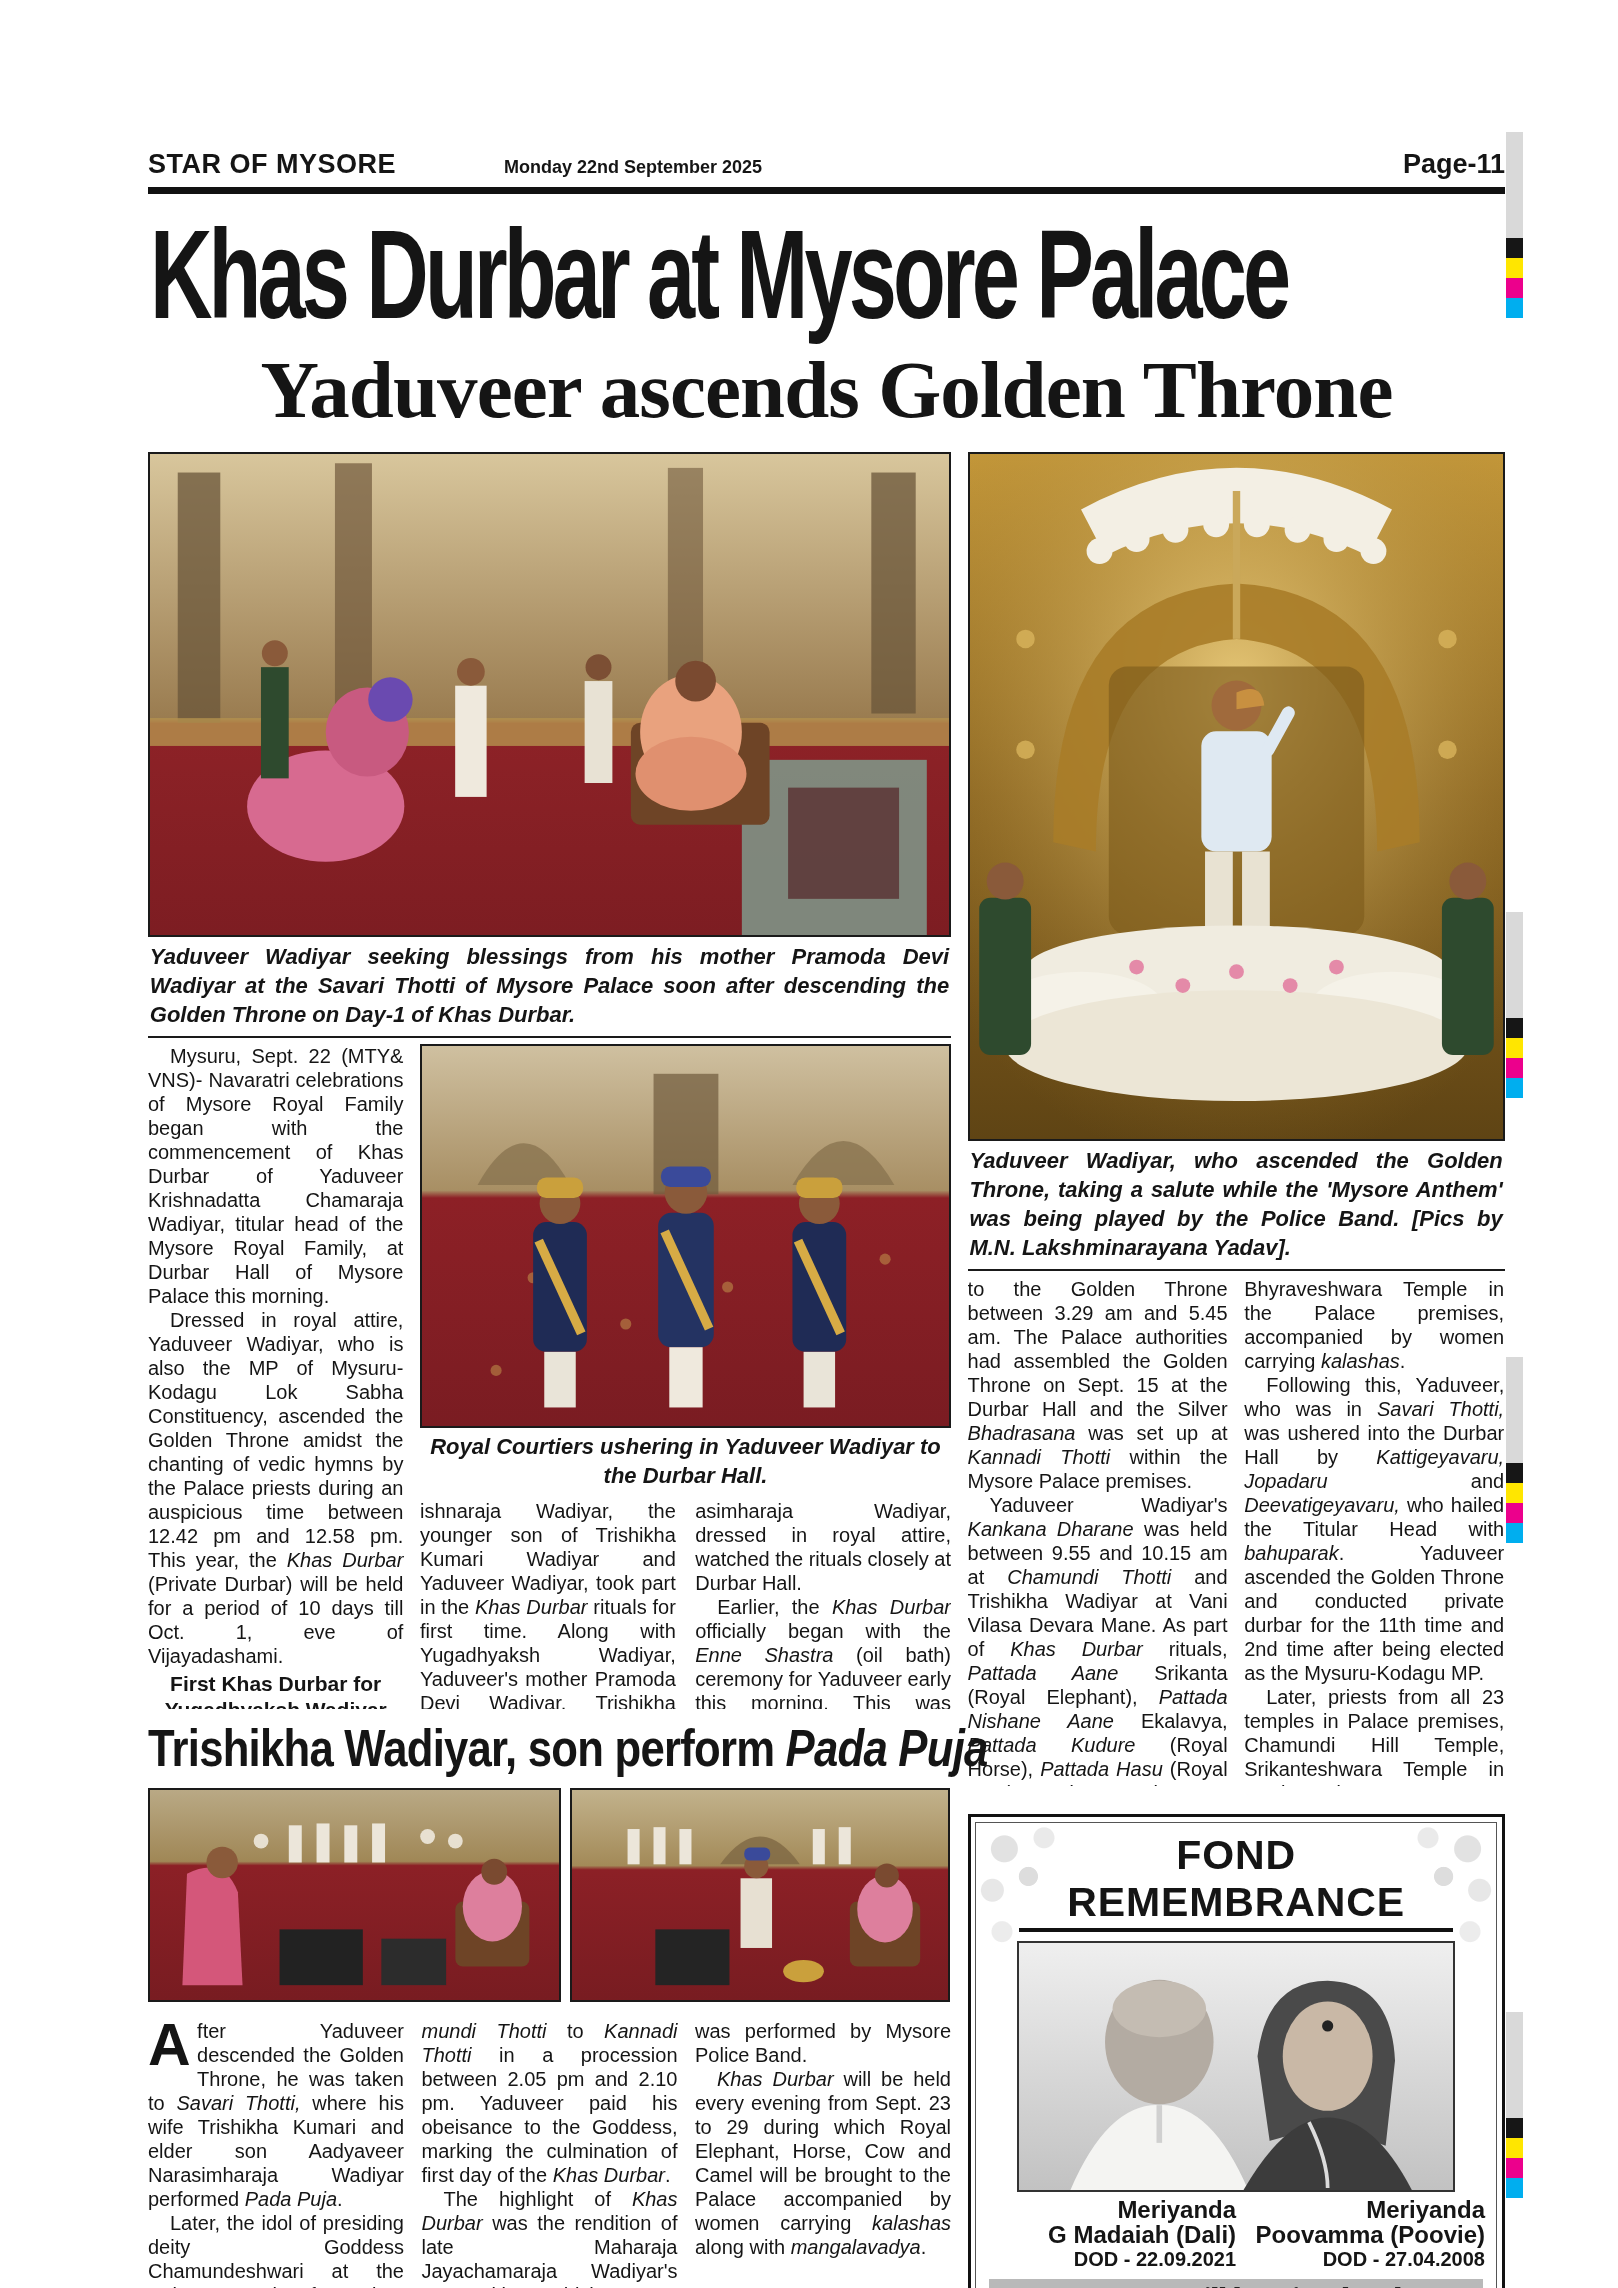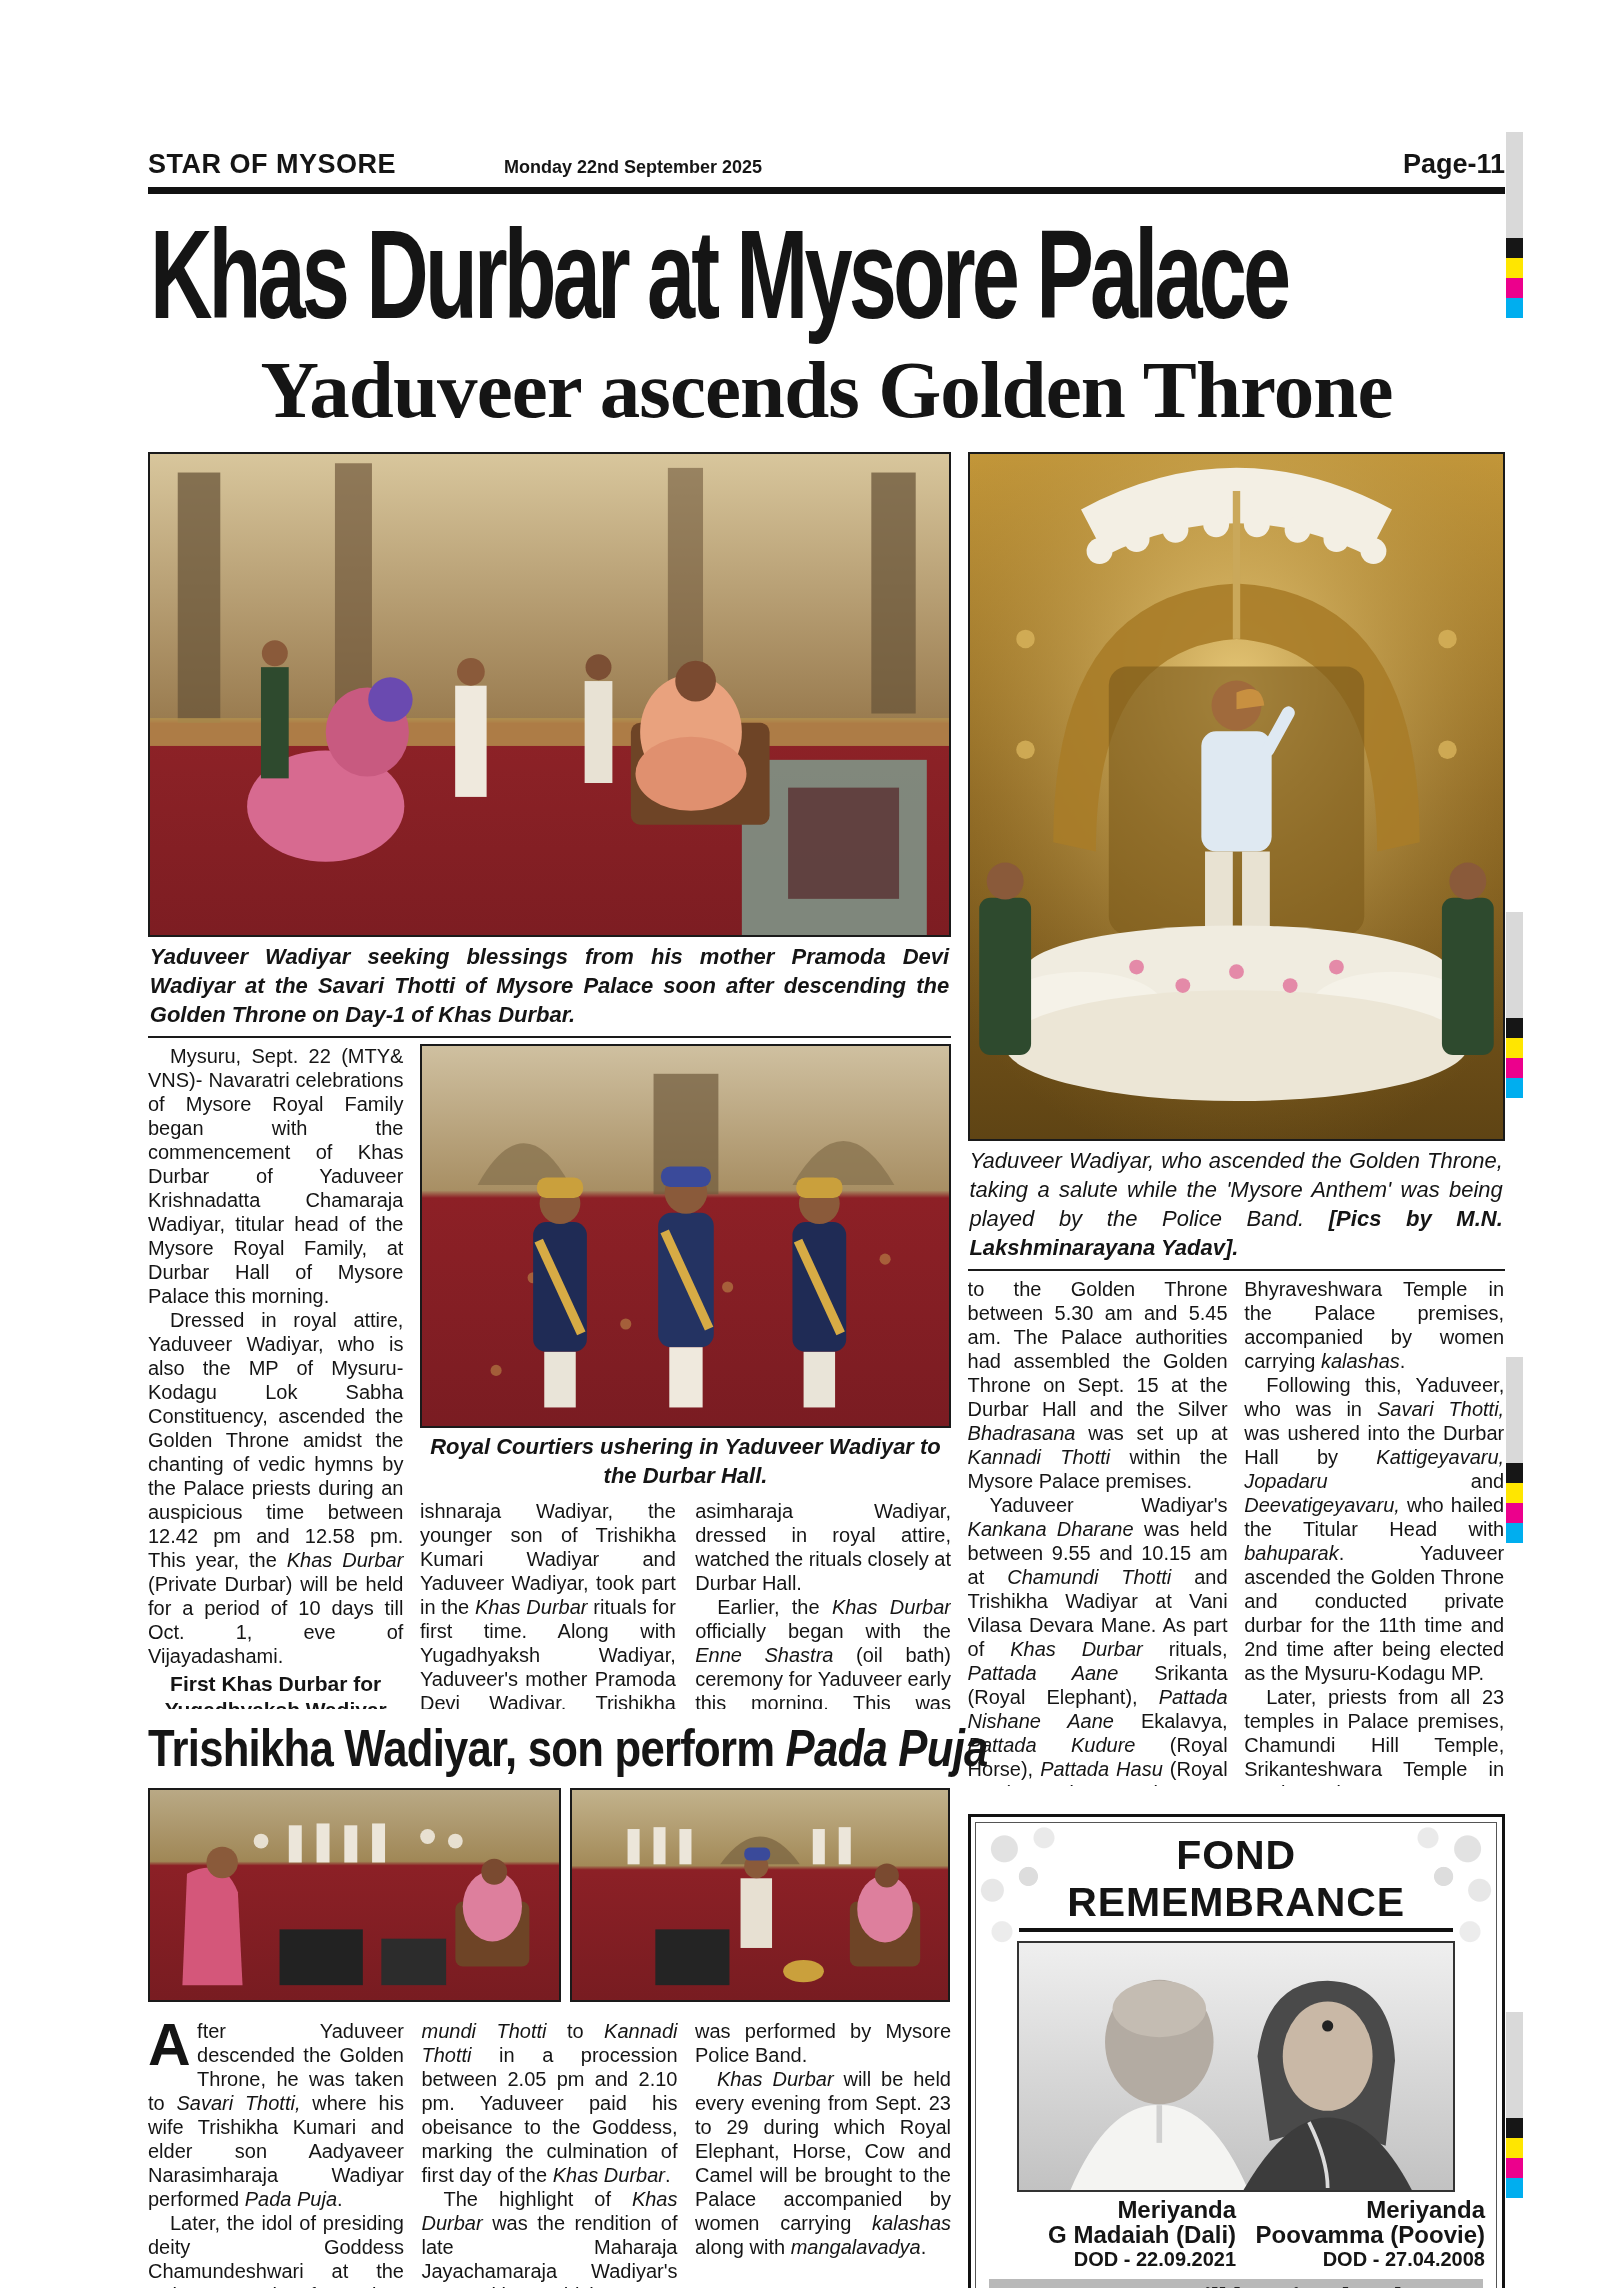--- a/index.html
+++ b/index.html
@@ -2,21 +2,21 @@
 <html style="font-size:14.8px"><head>
 <meta charset="utf-8">
 <style>
   html,body{margin:0;padding:0;}
   body{
     width:1619px;height:2289px;position:relative;background:#fff;
     font-family:"Liberation Sans",sans-serif;color:#151515;overflow:hidden;
     -webkit-font-smoothing:antialiased;
   }
   .it{font-style:italic;}
-  .bd{font-weight:normal;}
+  .bd{font-weight:bold;}
   .page{position:absolute;left:148px;top:129px;width:1357px;}
 
   
   .topbar{display:flex;align-items:baseline;border-bottom:7.4px solid #111;padding-bottom:7.4px;}
   .masthead{font-size:27px;font-weight:bold;letter-spacing:0.5px;margin-top:20px;}
   .dateline{font-size:18px;font-weight:bold;margin-left:108px;}
   .pageno{font-size:27px;font-weight:bold;margin-left:auto;}
 
   
   .headline-wrap{height:138px;overflow:visible;margin-top:14px;text-align:center;}
@@ -349,21 +349,21 @@
               <circle cx="516" cy="200" r="10"></circle>
               <circle cx="60" cy="320" r="10"></circle>
               <circle cx="516" cy="320" r="10"></circle>
             </g>
         </svg>
       </div>
       <div class="caption cap-rule"><span class="it bd">Yaduveer Wadiyar, who ascended the Golden Throne, taking a salute while the 'Mysore Anthem' was being played by the Police Band. </span><span class="it">[Pics by M.N. Lakshminarayana Yadav].</span></div>
 
       <div class="two-cols">
         <div class="t-col">
-            <p class="noindent"><span>to the Golden Throne between 5.30 am and 5.45 am. The Palace authorities had assembled the Golden Throne on Sept. 15 at the Durbar Hall and the Silver </span><span class="it">Bhadrasana</span><span> was set up at </span><span class="it">Kannadi Thotti</span><span> within the Mysore Palace premises.</span></p>
+            <p class="noindent"><span>to the Golden Throne between 3.29 am and 5.45 am. The Palace authorities had assembled the Golden Throne on Sept. 15 at the Durbar Hall and the Silver </span><span class="it">Bhadrasana</span><span> was set up at </span><span class="it">Kannadi Thotti</span><span> within the Mysore Palace premises.</span></p>
             <p><span>Yaduveer Wadiyar's </span><span class="it">Kankana Dharane</span><span> was held between 9.55 and 10.15 am at </span><span class="it">Chamundi Thotti</span><span> and Trishikha Wadiyar at Vani Vilasa Devara Mane. As part of </span><span class="it">Khas Durbar</span><span> rituals, </span><span class="it">Pattada Aane</span><span> Srikanta (Royal Elephant), </span><span class="it">Pattada Nishane Aane</span><span> Ekalavya, </span><span class="it">Pattada Kudure</span><span> (Royal Horse), </span><span class="it">Pattada Hasu</span><span> (Royal Cow) and Camel were brought to the Palace from Kodi Someshwara Temple and Kodi</span></p>
           </div>
         <div class="t-col">
             <p class="noindent"><span>Bhyraveshwara Temple in the Palace premises, accompanied by women carrying </span><span class="it">kalashas</span><span>.</span></p>
             <p><span>Following this, Yaduveer, who was in </span><span class="it">Savari Thotti,</span><span> was ushered into the Durbar Hall by </span><span class="it">Kattigeyavaru, Jopadaru</span><span> and </span><span class="it">Deevatigeyavaru,</span><span> who hailed the Titular Head with </span><span class="it">bahuparak</span><span>. Yaduveer ascended the Golden Throne and conducted private durbar for the 11th time and 2nd time after being elected as the Mysuru-Kodagu MP.</span></p>
             <p><span>Later, priests from all 23 temples in Palace premises, Chamundi Hill Temple, Srikanteshwara Temple in Nanjangud, Cheluvarayaswamy Temple in Melukote and other temples offered </span></p>
           </div>
       </div>
 
       <div class="obit">

